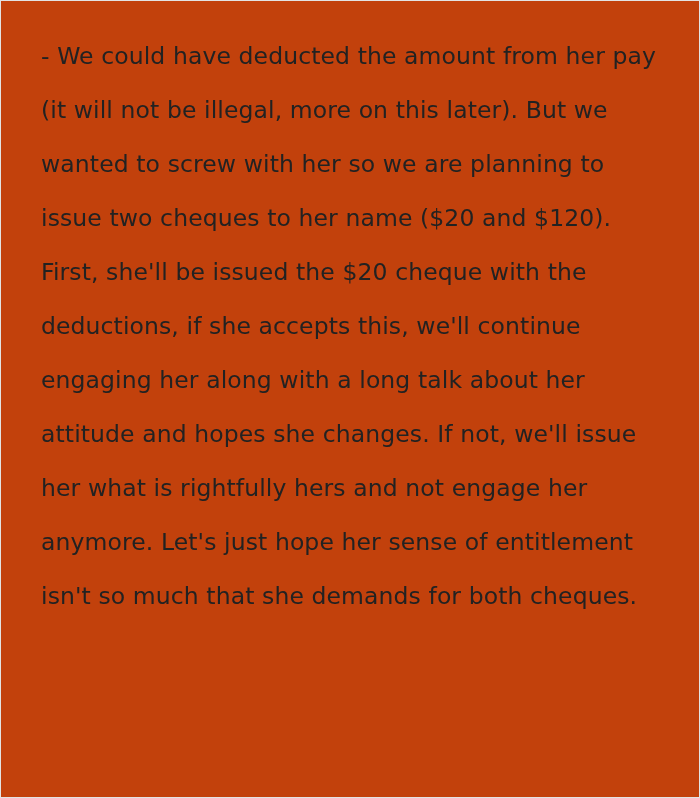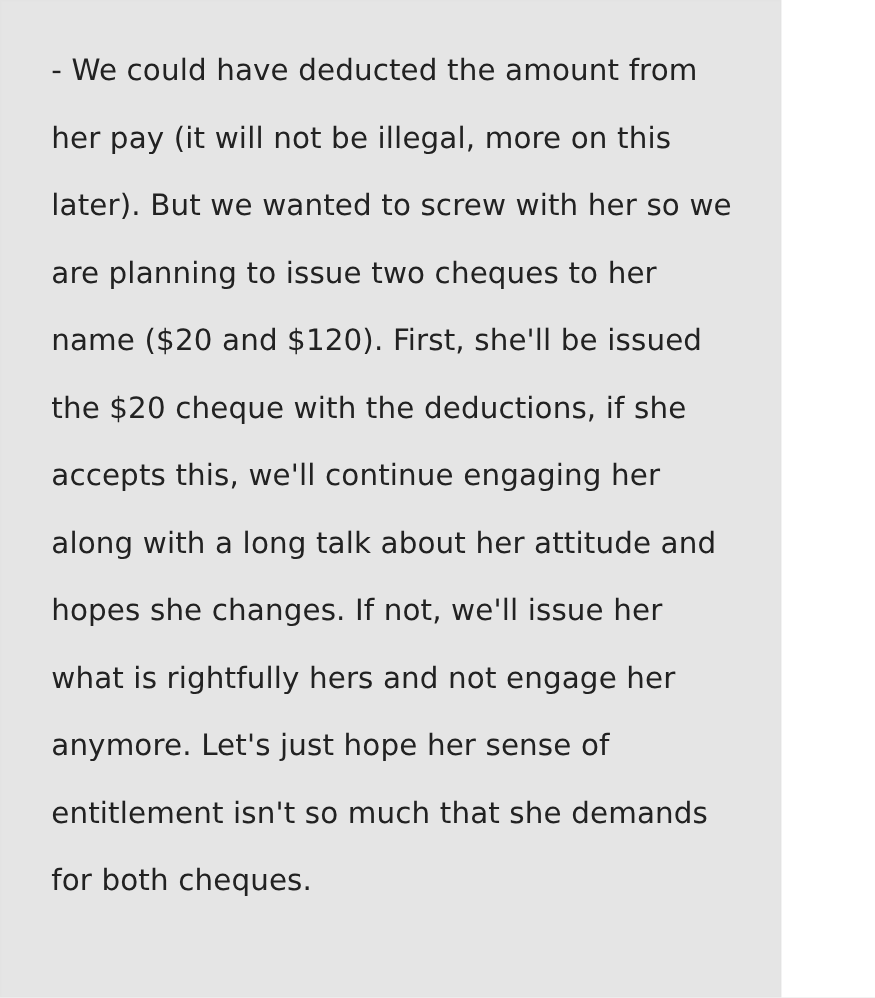--- a/index.html
+++ b/index.html
@@ -7,23 +7,23 @@
     padding: 0;
   }
   body {
     width: 700px;
     height: 798px;
     background: #ffffff;
     font-family: "DejaVu Sans", sans-serif;
   }
   .page {
     box-sizing: border-box;
-    width: 625px;
+    width: 700px;
     height: 798px;
-    background: #e5e5e5;
+    background: #c2410c;
     border: 1px solid #e3e3e3;
     padding: 28px 36px 28px 40px;
     overflow: hidden;
   }
   .text-block {
     font-size: 23.5px;
     line-height: 54px;
     color: #222222;
     letter-spacing: 0.1px;
     white-space: pre-wrap;

